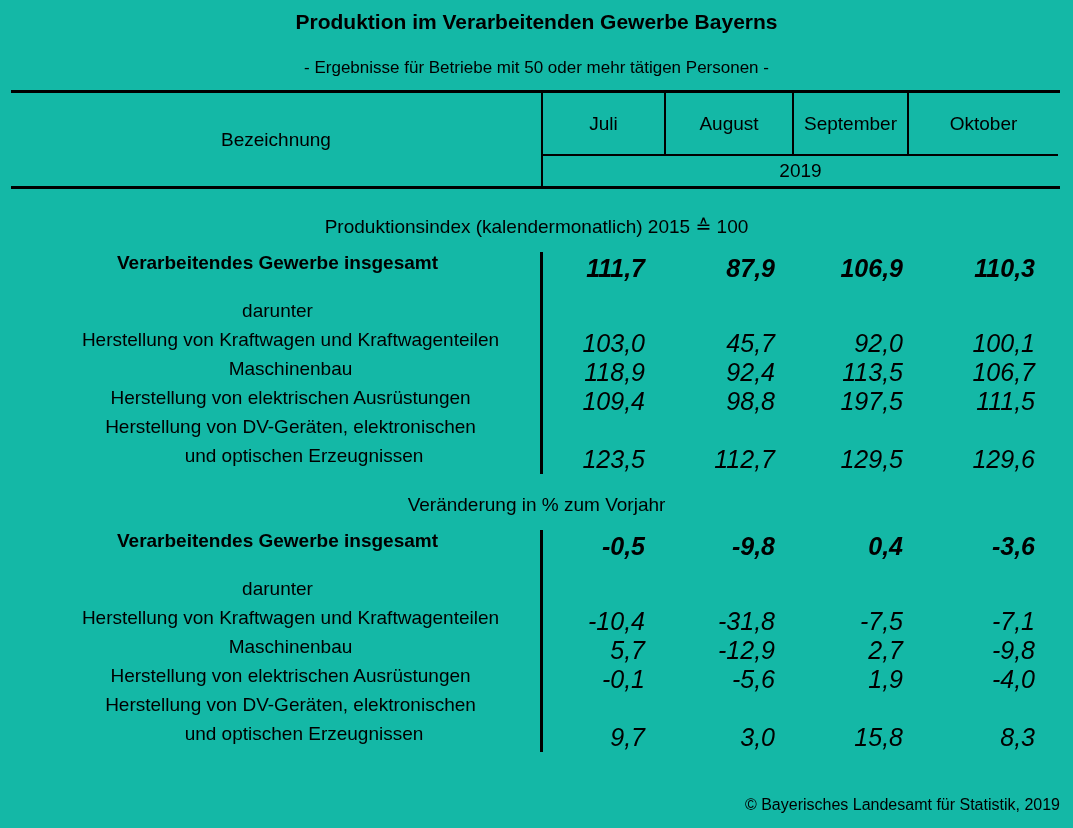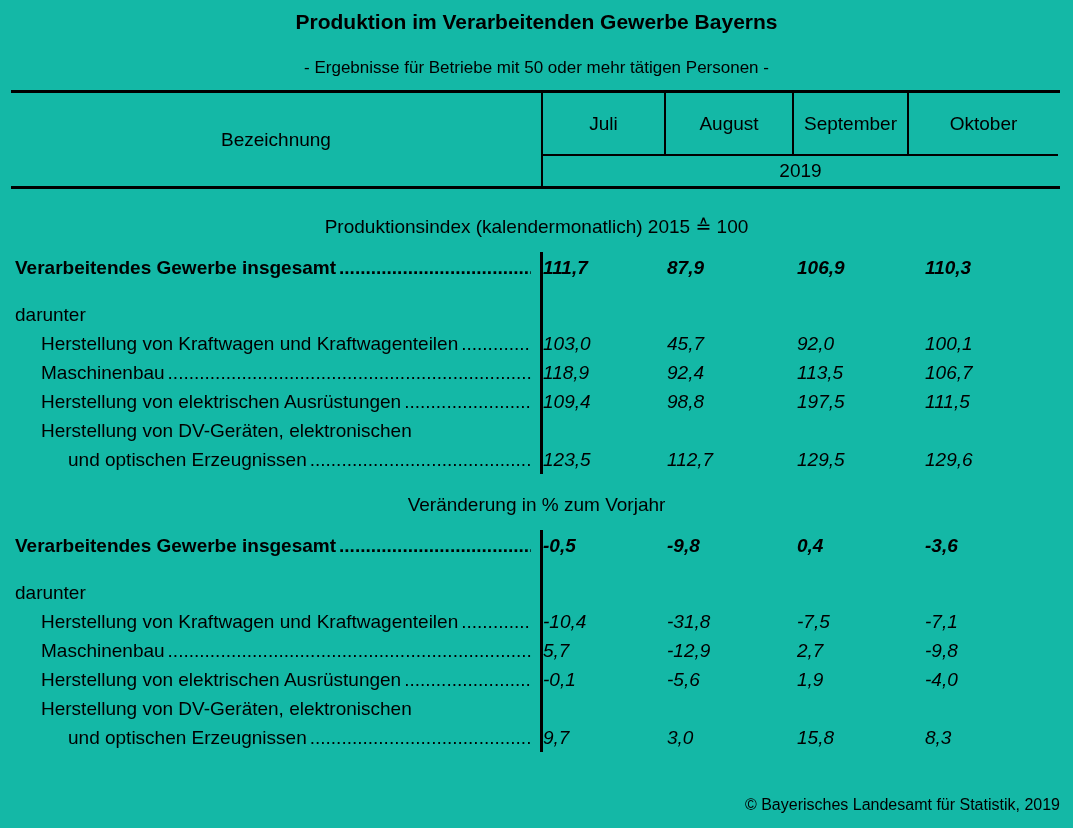--- a/index.html
+++ b/index.html
@@ -58,34 +58,34 @@
   .tbody { position:absolute; left:11px; width:1049px; }
   .tb1 { top:252px; }
   .tb2 { top:530px; }
   .row { display:flex; align-items:center; height:29px; }
   .row.first  { height:32px; }
   .row.spacer { height:16px; }
   .lbl {
     width:532px; align-self:stretch;
     border-right:3px solid #000;
     display:flex; align-items:center;
-    font-size:19px; overflow:hidden; white-space:nowrap;
+    font-size:19px; overflow:hidden; white-space:nowrap;flex-direction:column;
   }
   .ind0 { padding-left:4px; }
   .ind1 { padding-left:30px; }
   .ind2 { padding-left:57px; }
   .lbl .txt { flex:0 0 auto; }
   .leader {
     flex:1 1 0; overflow:hidden; white-space:nowrap;
     margin-left:3px; margin-right:9px;
   }
   .bold { font-weight:bold; }
   .val {
-    padding-right:22px;
-    font-style:italic; font-size:19px;
+    text-align:right; padding-right:22px;
+    font-style:italic; font-size:25px;
   }
   .v0 { width:124px; }
   .v1 { width:130px; }
   .v2 { width:128px; }
   .v3 { width:132px; }
   .row.first .val { font-weight:bold; }
 
   .footer {
     position:absolute; top:795px; right:13px;
     font-size:16px; line-height:20px;

